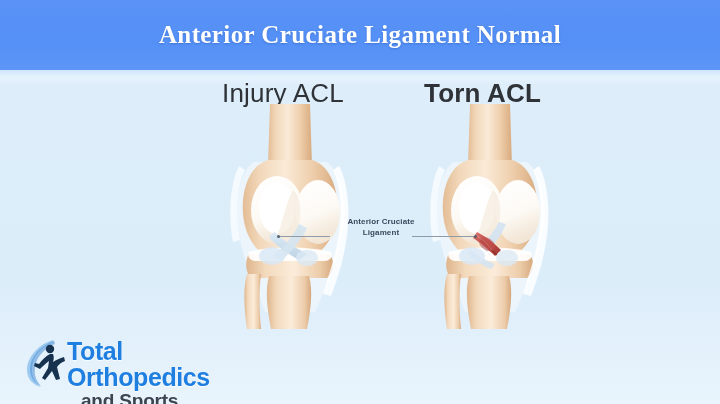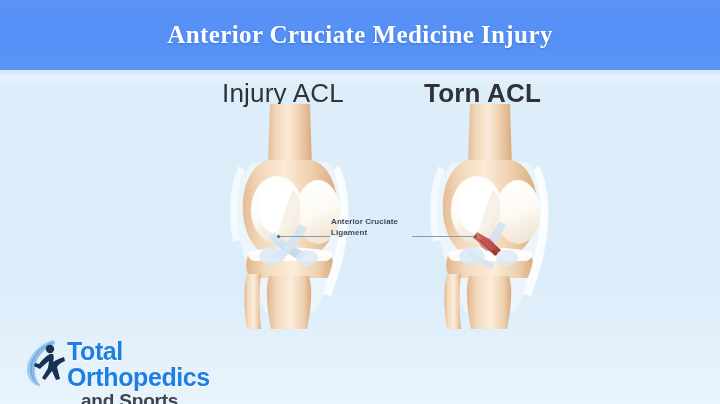--- a/index.html
+++ b/index.html
@@ -39,22 +39,22 @@
   #caption-normal{left:222px;}
   #caption-torn{left:424px;font-weight:bold;}
 
   
   .knee{position:absolute;top:104px;width:150px;height:225px;}
   #knee-normal{left:215px;}
   #knee-torn{left:415px;}
 
   
   #annotation{
-    position:absolute;left:331px;top:216px;width:80px;
-    text-align:left;line-height:11px;
+    position:absolute;left:341px;top:216px;width:80px;
+    text-align:center;line-height:11px;
   }
   .anno-line{
     display:block;font-size:8px;font-weight:700;color:#3a4a5e;
     letter-spacing:.1px;
   }
   .leader{
     position:absolute;height:1px;background:#8f9ba8;top:236px;
   }
   #leader-left{left:278px;width:52px;}
   #leader-right{left:412px;width:62px;}
@@ -78,21 +78,21 @@
     display:block;font-size:19px;font-weight:700;color:#3b4450;
     letter-spacing:-.2px;line-height:22px;margin-left:14px;
   }
 </style>
 </head>
 <body>
 
 <div id="page">
 
   <div id="banner">
-    <span id="title">Anterior Cruciate Medicine Injury</span>
+    <span id="title">Anterior Cruciate Ligament Normal</span>
   </div>
   <div id="banner-underglow"></div>
 
   <div class="caption" id="caption-normal">Injury ACL</div>
   <div class="caption" id="caption-torn">Torn ACL</div>
 
   <svg class="knee" id="knee-normal" viewBox="0 0 150 225">
     <defs>
       <linearGradient id="femurG" x1="0" y1="0" x2="1" y2="0">
         <stop offset="0%" stop-color="#e3bc95"></stop>

